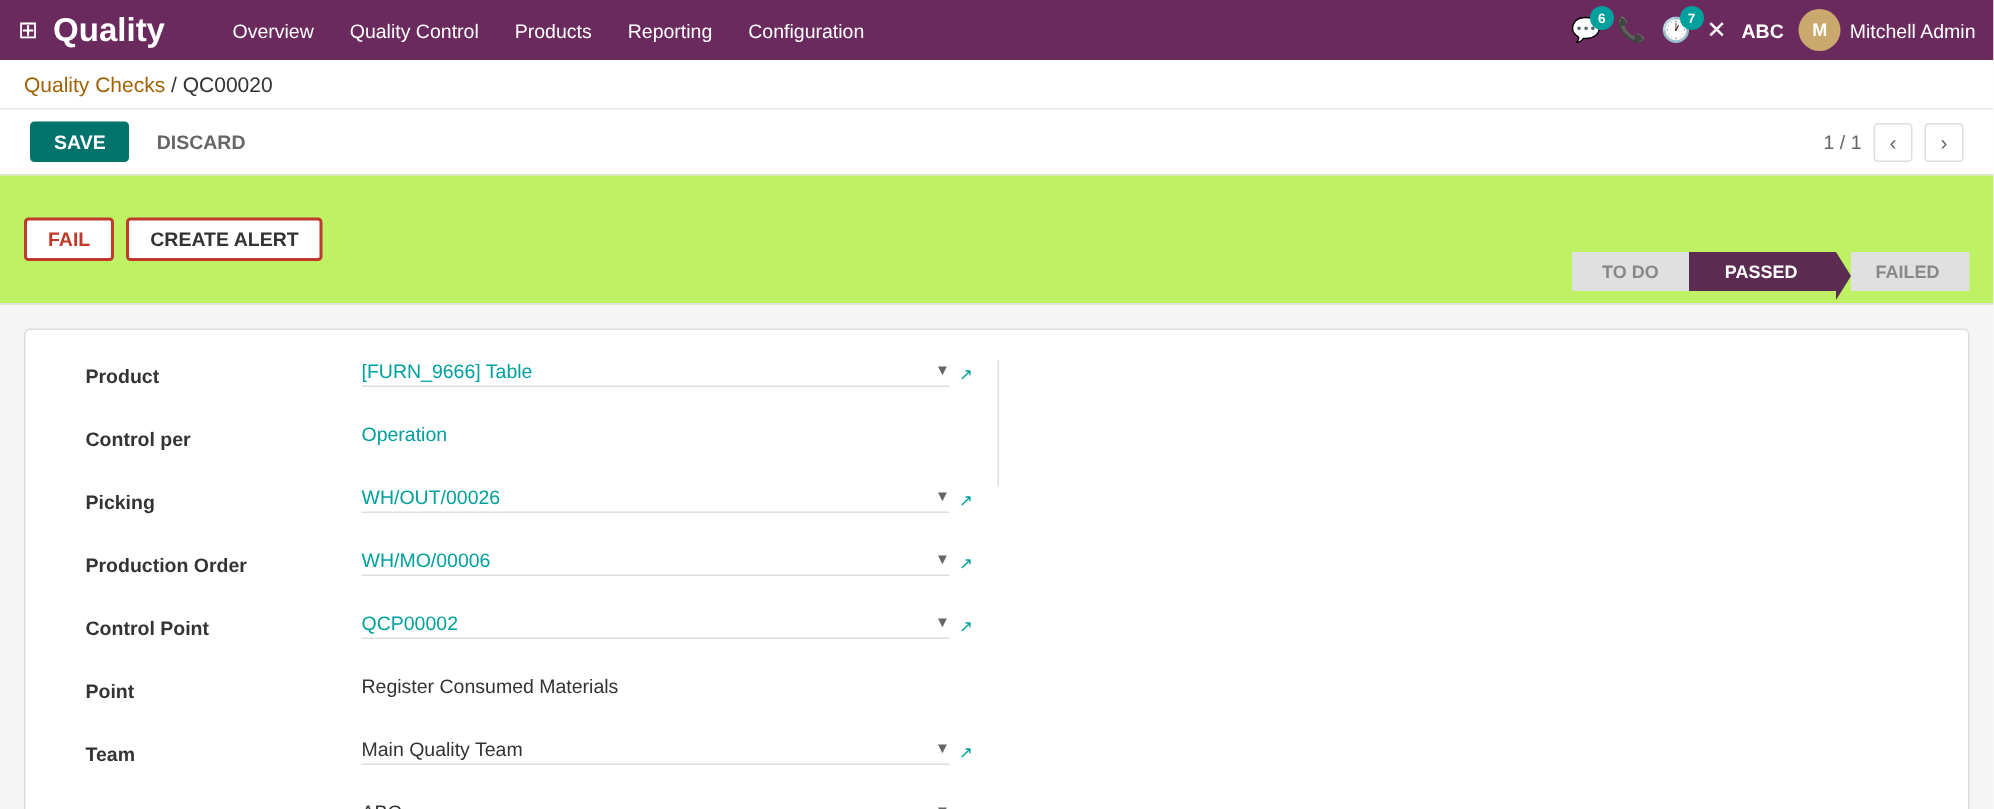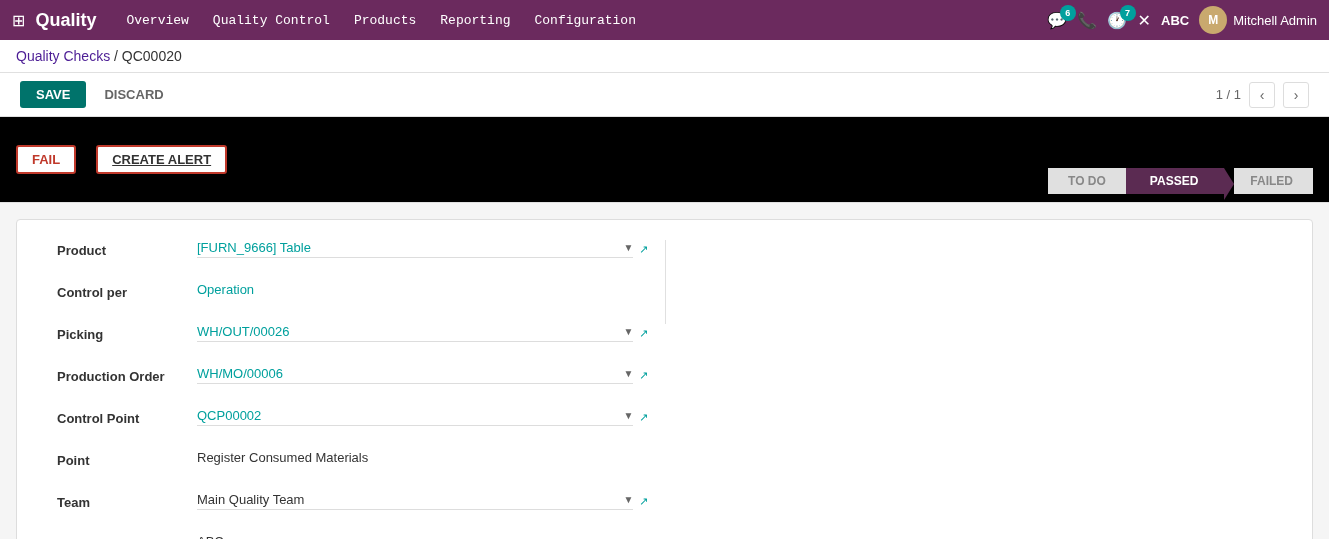--- a/index.html
+++ b/index.html
@@ -14,30 +14,29 @@
       padding: 0 12px;
       height: 40px;
       gap: 4px;
     }
     .top-nav .app-grid {
       margin-right: 6px;
       cursor: pointer;
       font-size: 16px;
     }
     .top-nav .app-name {
-      font-size: 18px;
-      font-weight: 600;
-      margin-right: 16px;
+      font-size: 22px;
+      font-weight: 600;
+      margin-right: 31px;
     }
     .top-nav .nav-item {
       padding: 6px 10px;
       cursor: pointer;
       border-radius: 3px;
       font-size: 13px;
-      font-family: Liberation Mono, monospace;
     }
     .top-nav-right {
       margin-left: auto;
       display: flex;
       align-items: center;
       gap: 10px;
     }
     .nav-icon-btn {
       position: relative;
       cursor: pointer;
@@ -80,21 +79,21 @@
     .nav-user-name { font-size: 13px; }
 
     
     .breadcrumb-bar {
       background: white;
       padding: 8px 16px;
       border-bottom: 1px solid #e0e0e0;
       font-size: 14px;
       color: #666;
     }
-    .breadcrumb-bar a { color: #4c1d95; text-decoration: none; }
+    .breadcrumb-bar a { color: #a16207; text-decoration: none; }
     .breadcrumb-bar span { color: #333; font-weight: 500; }
 
     
     .toolbar {
       background: white;
       padding: 8px 20px;
       border-bottom: 1px solid #e0e0e0;
       display: flex;
       align-items: center;
       gap: 8px;
@@ -135,25 +134,25 @@
       display: flex;
       align-items: center;
       justify-content: center;
       cursor: pointer;
       border-radius: 3px;
       font-size: 14px;
     }
 
     
     .action-row {
-      background: #000000;
+      background: #bef264;
       padding: 8px 16px;
       display: flex;
       align-items: center;
-      gap: 20px;
+      gap: 8px;
       border-bottom: 1px solid #e0e0e0;
     }
     .btn-fail {
       background: white;
       color: #c0392b;
       border: 2px solid #c0392b;
       padding: 5px 14px;
       border-radius: 3px;
       font-size: 13px;
       font-weight: 600;
@@ -161,21 +160,20 @@
     }
     .btn-create-alert {
       background: white;
       color: #333;
       border: 2px solid #c0392b;
       padding: 5px 14px;
       border-radius: 3px;
       font-size: 13px;
       font-weight: 600;
       cursor: pointer;
-      text-decoration: underline;
     }
 
     
     .main-content {
       padding: 16px;
     }
     .form-card {
       background: white;
       border: 1px solid #ddd;
       border-radius: 4px;
@@ -187,20 +185,21 @@
       gap: 0;
     }
     .form-left, .form-right {
       padding: 0 16px;
     }
     .form-row {
       display: flex;
       align-items: flex-start;
       margin-bottom: 14px;
       min-height: 28px;
+      gap: 44px;
     }
     .form-label {
       width: 140px;
       min-width: 140px;
       font-weight: 600;
       font-size: 13px;
       color: #333;
       padding-top: 3px;
     }
     .form-value {

